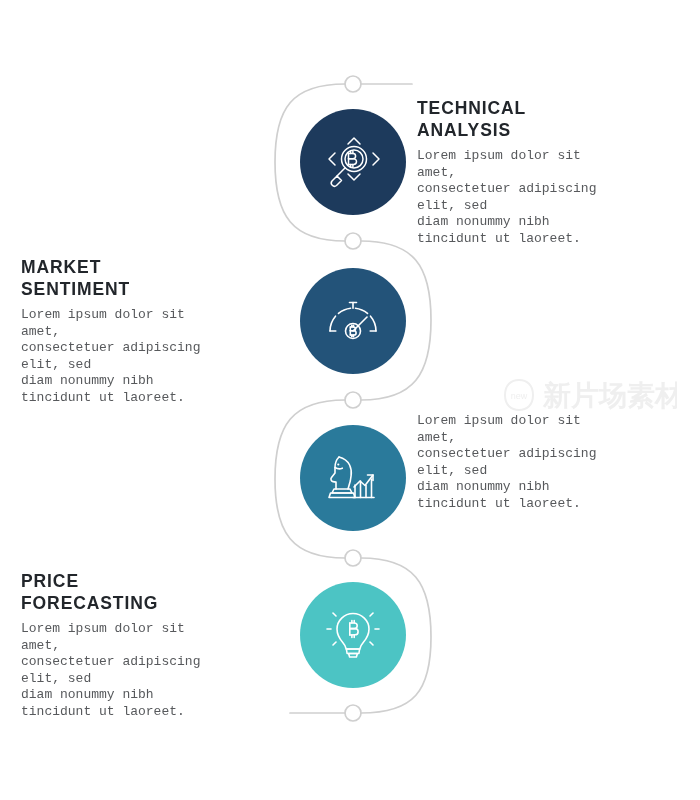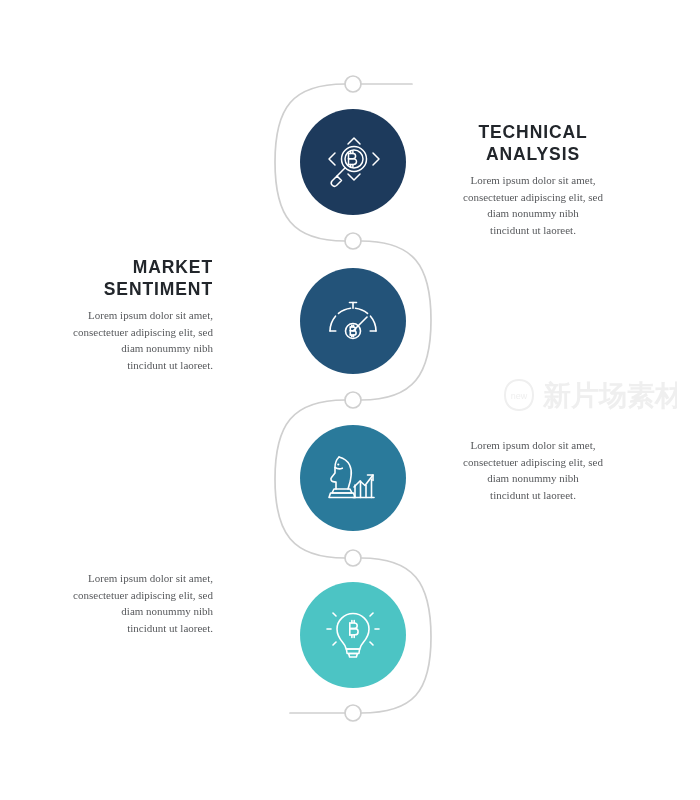--- a/index.html
+++ b/index.html
@@ -61,37 +61,37 @@
     justify-content: center;
     z-index: 4;
   }
   .step-icon-circle svg { display: block; }
 
   .step-text {
     position: absolute;
     width: 192px;
     top: 0;
   }
-  .step-text.right { left: 384px; text-align: center; margin-top: 24px; }
-  .step-text.left  { left: -32px; text-align: right; }
+  .step-text.right { left: 364px; text-align: left; }
+  .step-text.left  { left: -32px; }
 
   .step-title {
     font-family: "Liberation Sans", sans-serif;
     font-weight: bold;
     font-size: 17.5px;
     line-height: 22px;
     letter-spacing: 0.9px;
     color: #22262b;
     margin: 0 0 7px 0;
     text-transform: uppercase;
     white-space: pre-line;
   }
   .step-desc {
-    font-family: Liberation Serif, serif;
-    font-size: 11px;
+    font-family: Liberation Mono, monospace;
+    font-size: 13px;
     line-height: 16.5px;
     color: #57595c;
     margin: 0;
     white-space: pre-line;
   }
 
   
   #step-1 { top: 97px;  left: 53px; }
   #step-2 { top: 256px; left: 53px; }
   #step-3 { top: 413px; left: 53px; }
@@ -237,20 +237,22 @@
 
         <line x1="9" y1="25" x2="5" y2="25"></line>
         <line x1="53" y1="25" x2="57" y2="25"></line>
         <line x1="14" y1="12" x2="11" y2="9"></line>
         <line x1="48" y1="12" x2="51" y2="9"></line>
         <line x1="14" y1="38" x2="11" y2="41"></line>
         <line x1="48" y1="38" x2="51" y2="41"></line>
       </svg>
     </div>
     <div class="step-text left">
+      <h2 class="step-title">PRICE
+FORECASTING</h2>
       <p class="step-desc">Lorem ipsum dolor sit amet,
 consectetuer adipiscing elit, sed
 diam nonummy nibh
 tincidunt ut laoreet.</p>
     </div>
   </div>
 
 </div>
 
 </body></html>

